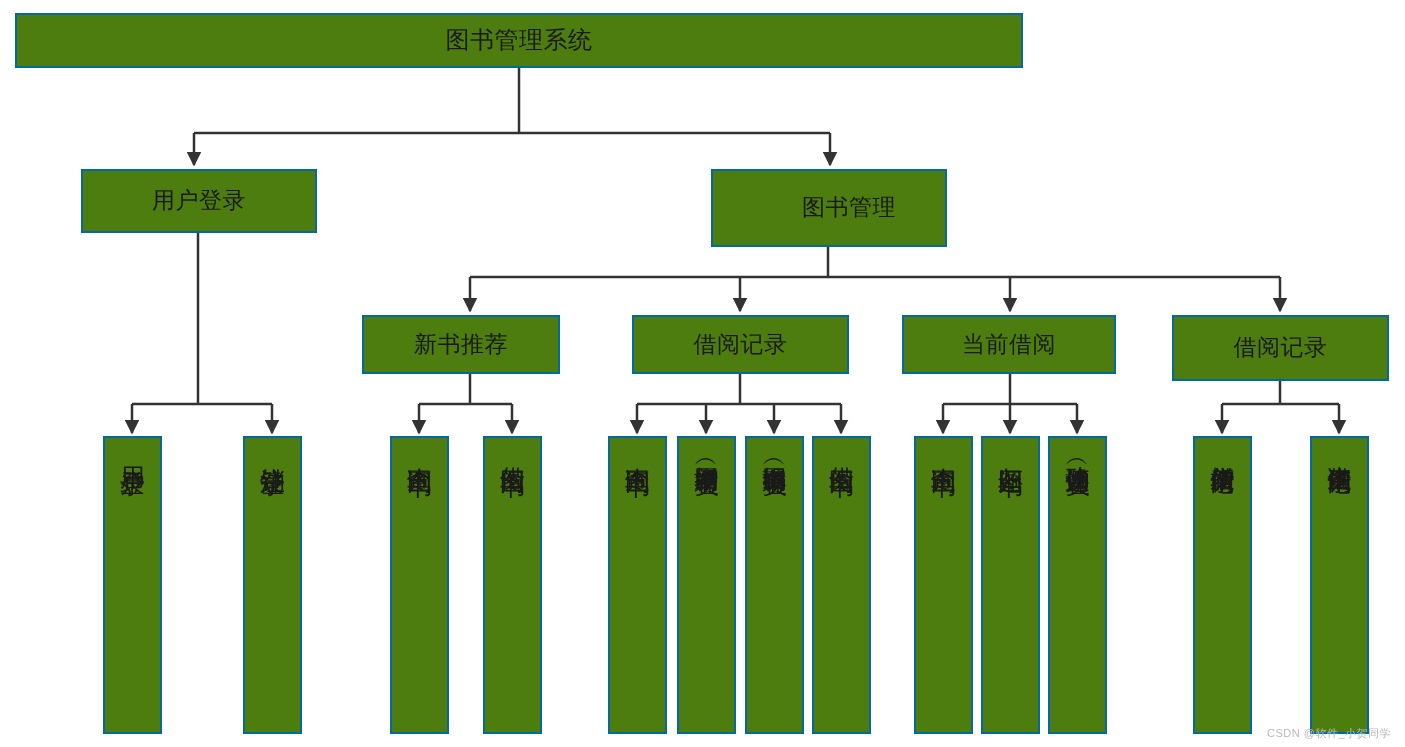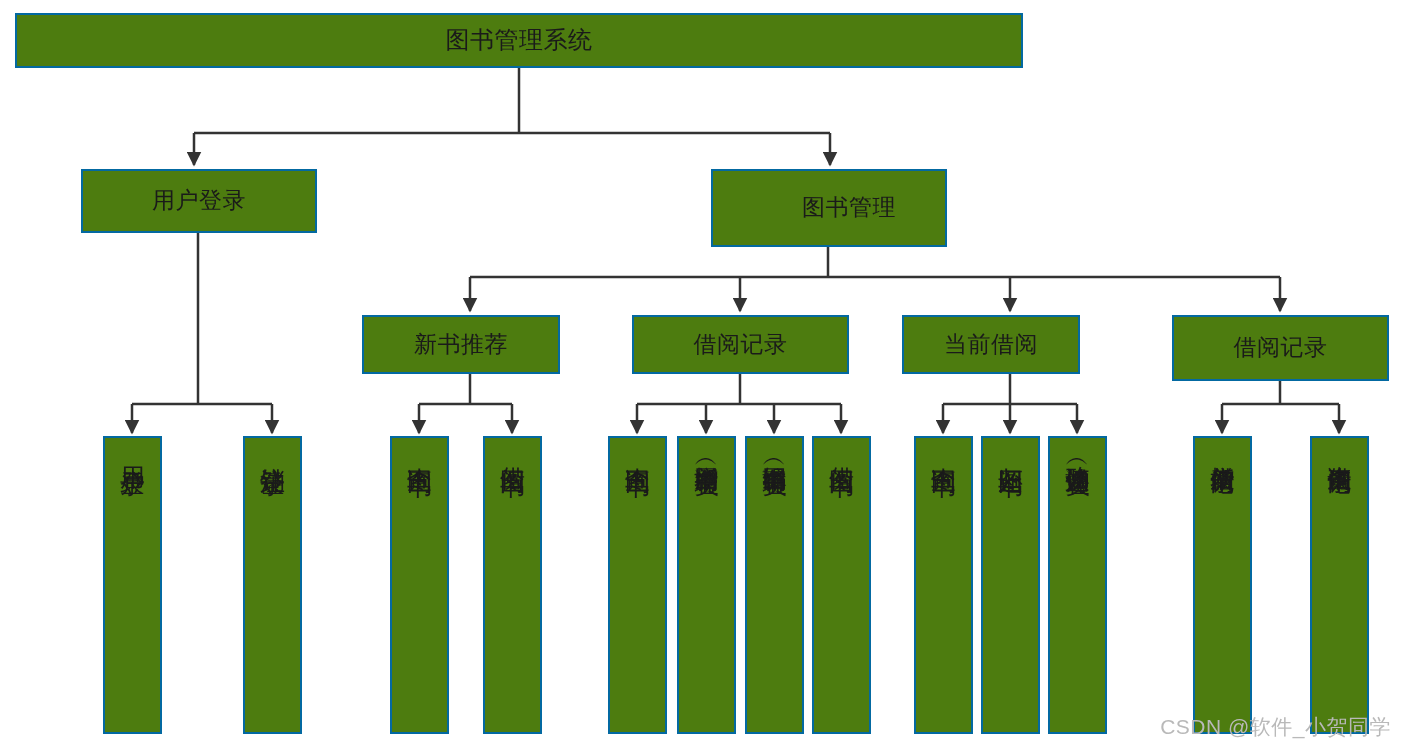--- a/index.html
+++ b/index.html
@@ -66,21 +66,21 @@
     white-space: nowrap;
   }
   .node.vert.tall-text .node-label {
     font-size: 24px;
     letter-spacing: 1px;
   }
   #watermark {
     position: absolute;
     right: 14px;
     bottom: 6px;
-    font-size: 21px;
+    font-size: 11px;
     color: #b9b9b9;
     letter-spacing: 0.5px;
     z-index: 5;
     white-space: nowrap;
   }
 </style>
 </head>
 <body>
 
 <div id="diagram-root">
@@ -148,21 +148,21 @@
   </div>
 
   <div class="node horiz" style="left:362px; top:315px; width:198px; height:59px;">
     <span class="node-label">新书推荐</span>
   </div>
 
   <div class="node horiz" style="left:632px; top:315px; width:217px; height:59px;">
     <span class="node-label">借阅记录</span>
   </div>
 
-  <div class="node horiz" style="left:902px; top:315px; width:178px; height:59px;text-align:center;">
+  <div class="node horiz" style="left:902px; top:315px; width:214px; height:59px;text-align:center;">
     <span class="node-label">当前借阅</span>
   </div>
 
   <div class="node horiz" style="left:1172px; top:315px; width:217px; height:66px;">
     <span class="node-label">借阅记录</span>
   </div>
 
   <div class="node vert" style="left:103px; top:436px; width:59px; height:298px;">
     <span class="node-label">用户登录</span>
   </div>

